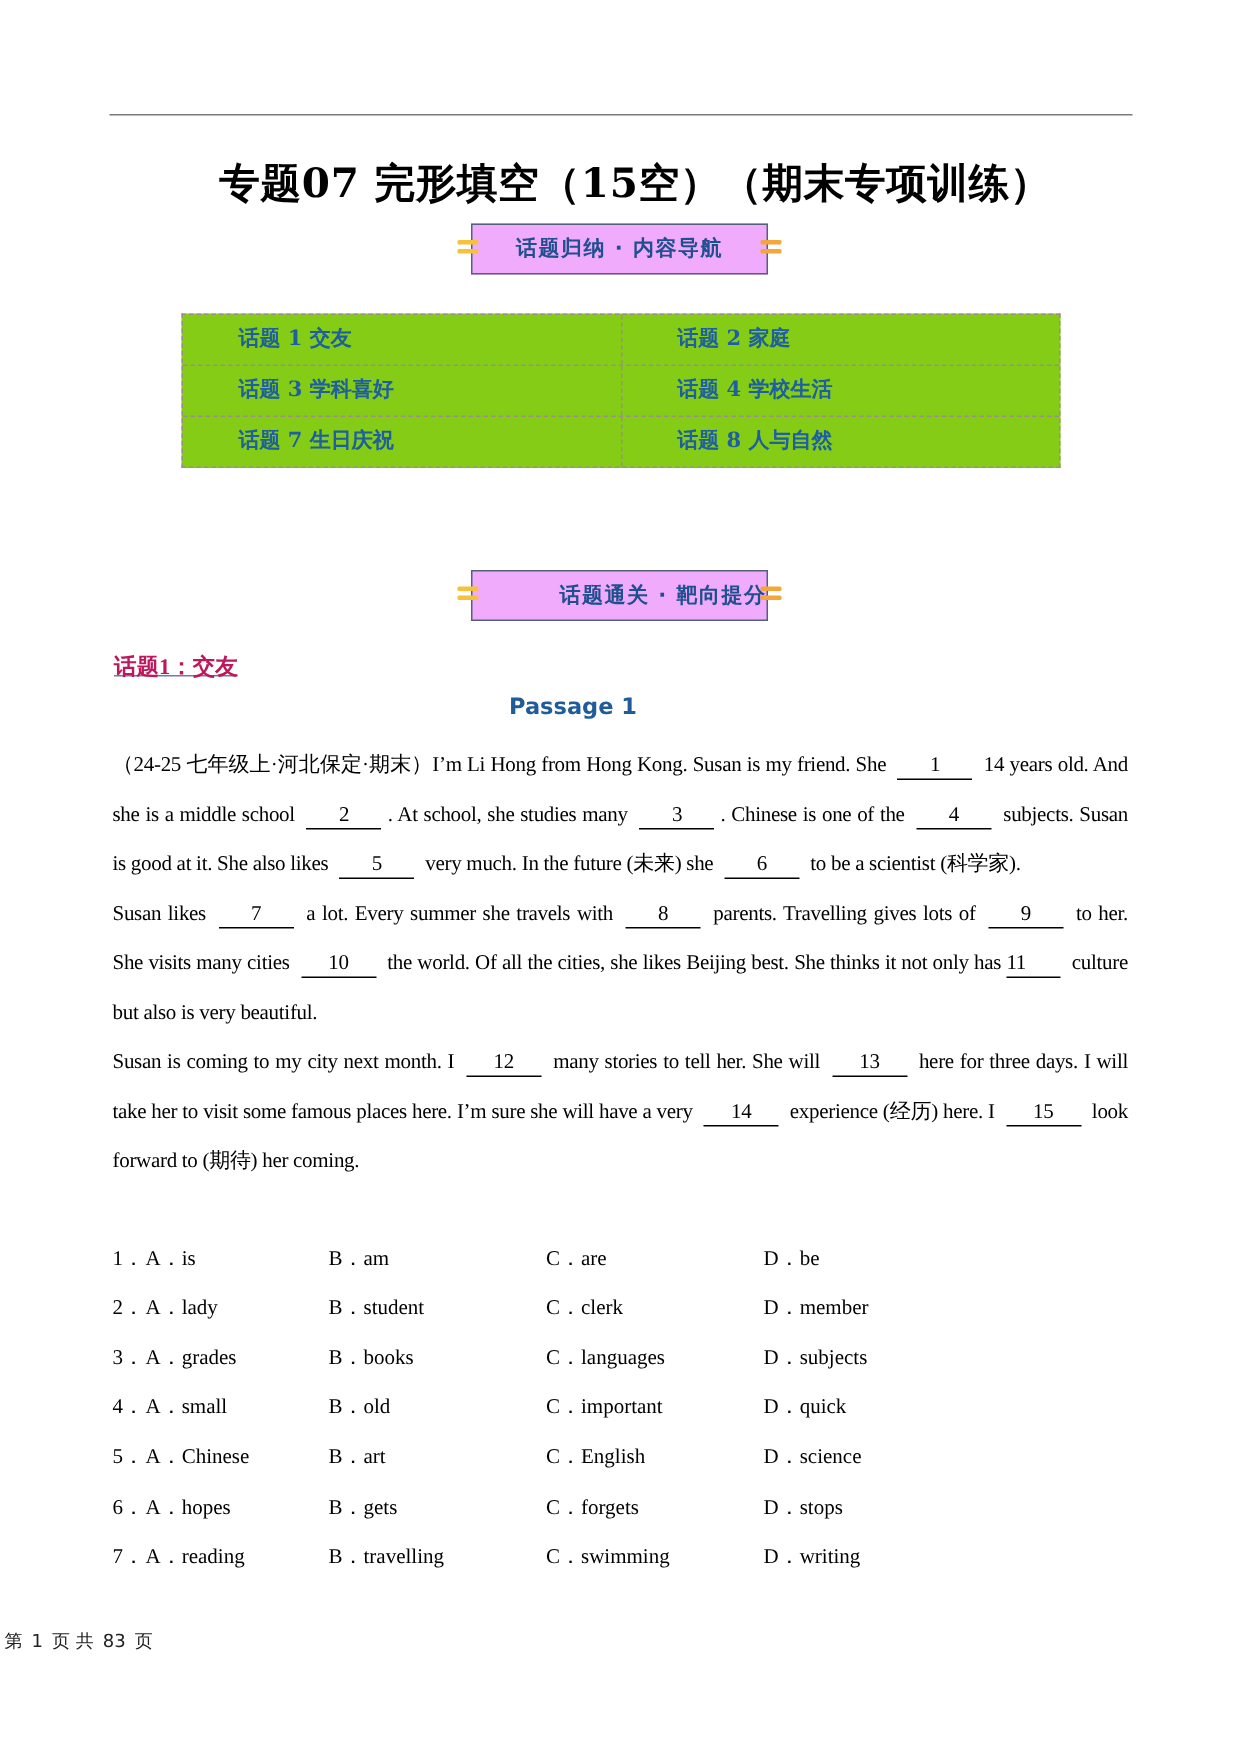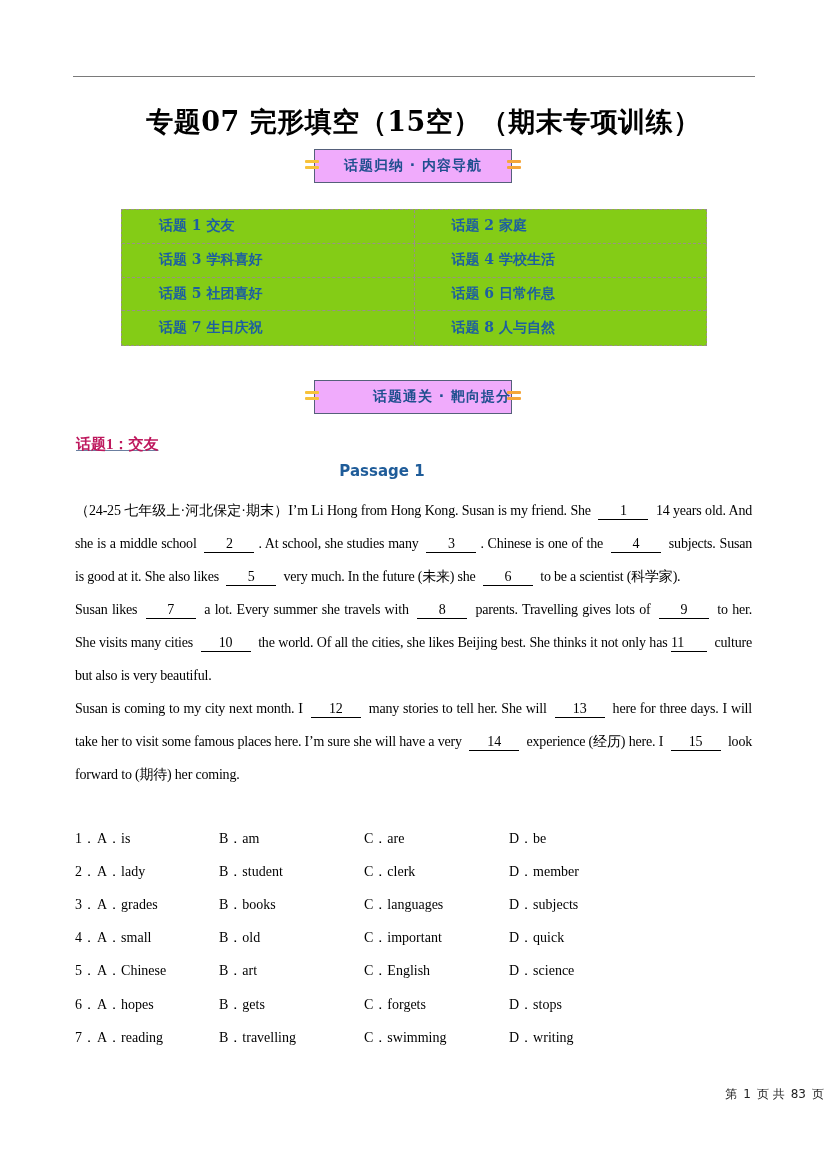--- a/index.html
+++ b/index.html
@@ -81,21 +81,21 @@
     }
     .opt-row { display: flex; height: 33.2px; align-items: center; }
     .opt-num { width: 22px; }
     .opt { cursor: pointer; }
     .opt.a { width: 122px; }
     .opt.b { width: 145px; }
     .opt.c { width: 145px; }
     .opt.d { width: 120px; }
 
     .footer {
-      position: absolute; left: 0; width: 827px; top: 1086px; text-align: right;
+      position: absolute; left: 0; width: 827px; top: 1086px; text-align: left;
       font-family: "DejaVu Sans", "Liberation Sans", sans-serif; font-size: 12px; color: #222;
     }
     .footer span { margin: 0 3px; }
   </style>
 </head>
 <body>
 
 <div class="top-rule"></div>
 
 <div class="doc-title">专题07  完形填空（15空）（期末专项训练）</div>
@@ -113,24 +113,20 @@
 </div>
 
 <div class="nav-table">
   <div class="nav-row">
     <div class="nav-cell">话题 1  交友</div>
     <div class="nav-cell">话题 2  家庭</div>
   </div>
   <div class="nav-row">
     <div class="nav-cell">话题 3  学科喜好</div>
     <div class="nav-cell">话题 4  学校生活</div>
-  </div>
-  <div class="nav-row">
-    <div class="nav-cell">话题 5  社团喜好</div>
-    <div class="nav-cell">话题 6  日常作息</div>
   </div>
   <div class="nav-row">
     <div class="nav-cell">话题 7  生日庆祝</div>
     <div class="nav-cell">话题 8 人与自然</div>
   </div>
 </div>
 
 <div class="banner" id="banner2">
   <span class="deco left">
       <i></i>

